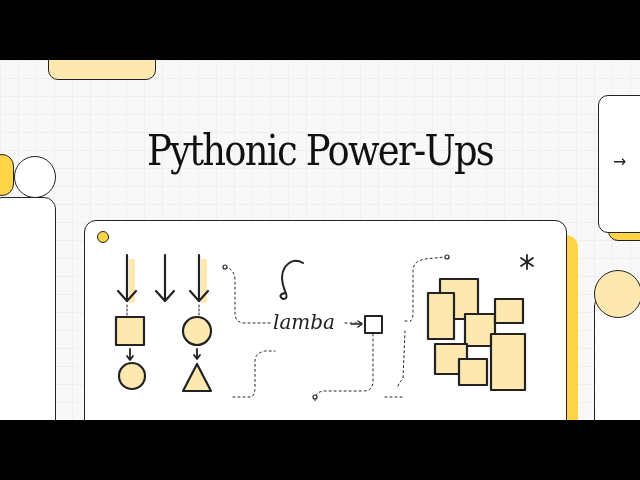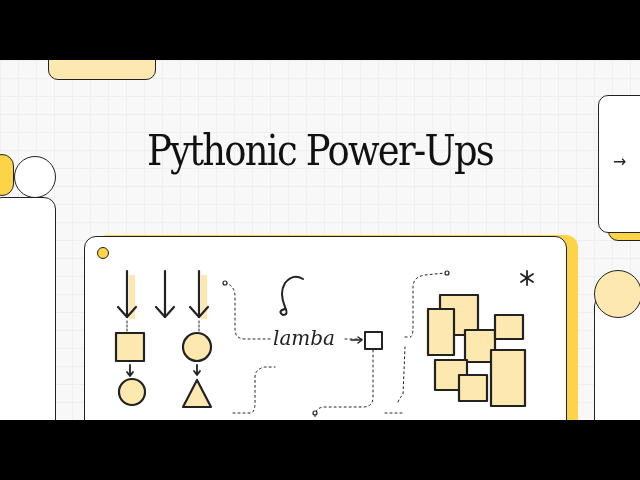--- a/index.html
+++ b/index.html
@@ -21,21 +21,21 @@
   .tab-top { left:48px; top:-10px; width:108px; height:30px; background:#fde9b0; border:1.5px solid #222; border-radius:0 0 10px 10px; }
   .left-yellow { left:-10px; top:94px; width:24px; height:42px; background:#fdd447; border:1.5px solid #222; border-radius:12px; }
   .left-circle { left:14px; top:96px; width:42px; height:42px; background:#fff; border:1.5px solid #222; border-radius:50%; }
   .left-card { left:-10px; top:137px; width:66px; height:240px; background:#fff; border:1.5px solid #222; border-radius:12px; }
   .right-nav { left:598px; top:35px; width:60px; height:138px; background:#fff; border:1.5px solid #222; border-radius:10px; }
   .right-nav-shadow { left:608px; top:165px; width:50px; height:16px; background:#fdd447; border:1.5px solid #222; border-radius:0 0 10px 10px; }
   .arrow-glyph { position:absolute; left:14px; top:56px; font-family:"DejaVu Sans", sans-serif; font-size:16px; color:#222; }
   .right-circle { left:594px; top:210px; width:48px; height:48px; background:#fde9b0; border:1.5px solid #222; border-radius:50%; }
   .right-card { left:594px; top:236px; width:60px; height:140px; background:#fff; border:1.5px solid #222; border-radius:10px; border-top:none; }
   .main-shadow { left:95px; top:175px; width:483px; height:200px; background:#fdd447; border-radius:12px; }
-  .main-card { left:84px; top:176px; width:483px; height:220px; background:#fff; border:1.5px solid #222; border-radius:12px;padding-left:11px; }
+  .main-card { left:84px; top:160px; width:483px; height:220px; background:#fff; border:1.5px solid #222; border-radius:12px;padding-left:11px; }
   .dot-yellow { position:absolute; left:12px; top:10px; width:10px; height:10px; background:#fdd447; border:1.5px solid #222; border-radius:50%; }
   svg { position:absolute; left:0; top:0; overflow:visible; }
 </style>
 </head>
 <body>
 
 <div class="stage">
 
   <div class="abs tab-top"></div>
 

